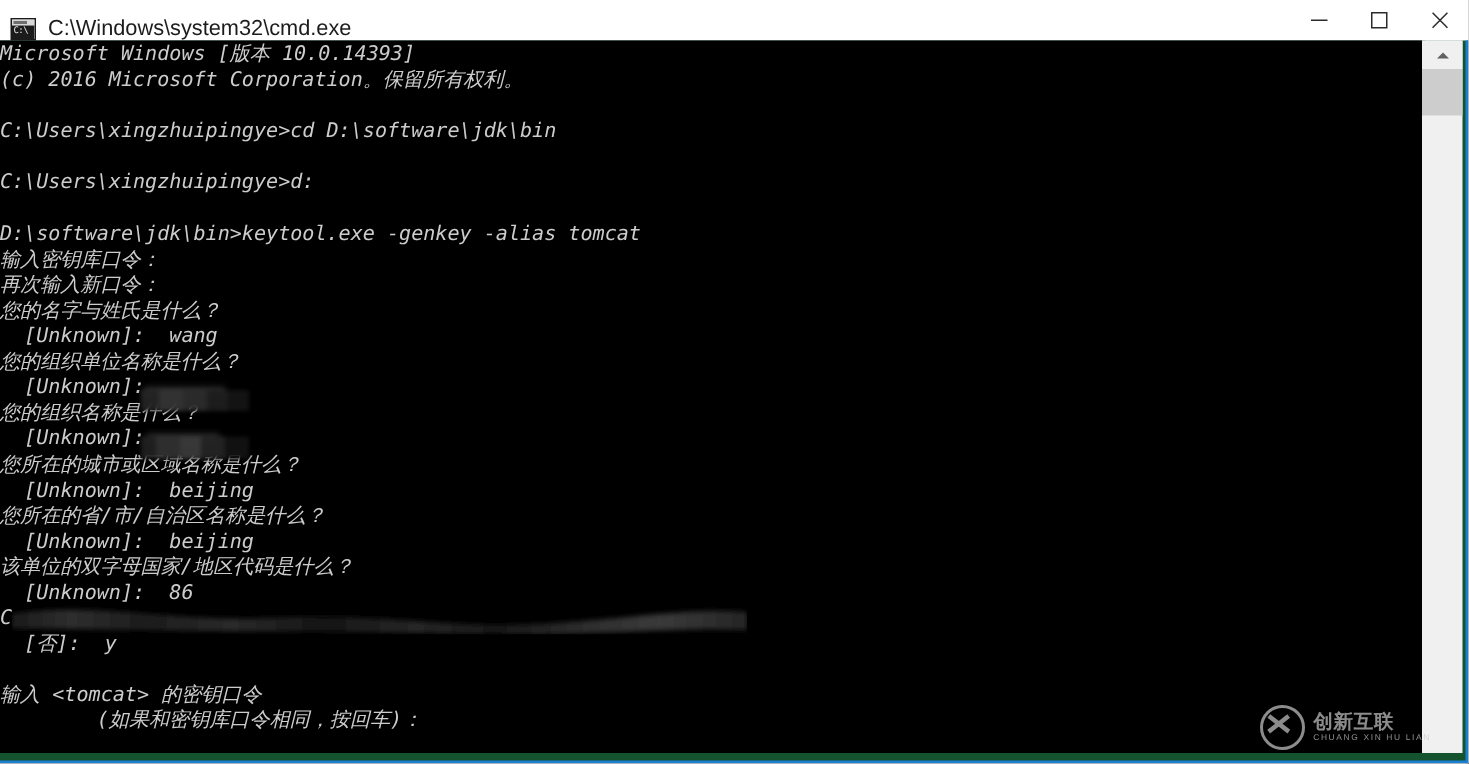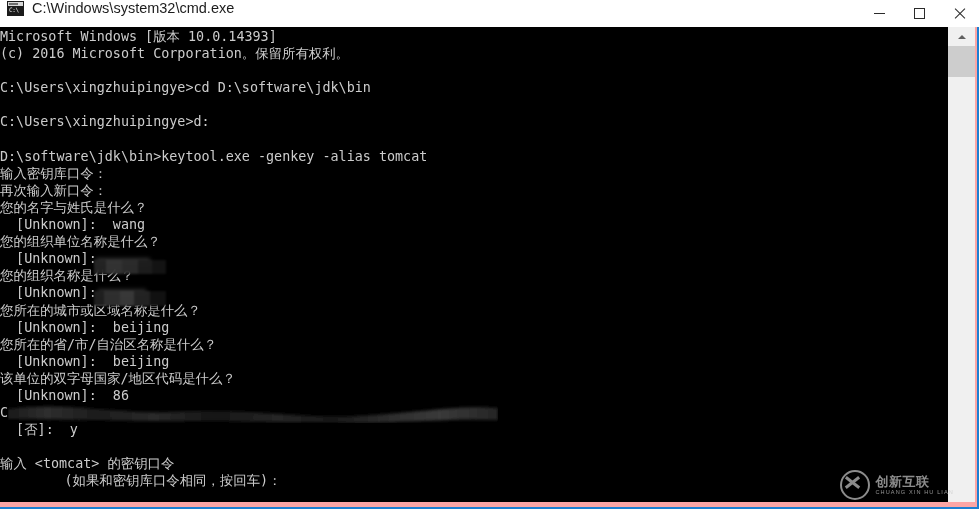--- a/index.html
+++ b/index.html
@@ -19,21 +19,21 @@
     overflow: hidden;
   }
   
   .titlebar {
     position: absolute;
     left: 0; top: 0;
     width: 979px;
     height: 27px;
     background: #ffffff;
     display: flex;
-    align-items: flex-start;
+    align-items: flex-end;
     box-sizing: border-box;
   }
   .title-left {
     display: flex;
     align-items: center;
     padding-left: 7px;
     flex: 1 1 auto;
     min-width: 0;
   }
   .app-icon {
@@ -129,21 +129,22 @@
   
   .console-wrap {
     position: absolute;
     left: 0;
     top: 27px;
     width: 979px;
     height: 482px;
     box-sizing: border-box;
     border-right: 2px solid #1d7fd2;
     border-bottom: 2px solid #1d7fd2;
-    background: #fca5a5;
+    background: #14532d;
+    font-style: italic;
   }
   .console {
     position: absolute;
     left: 0;
     top: 0;
     width: 950px;
     height: 475px;
     background: #000000;
     overflow: hidden;
   }

